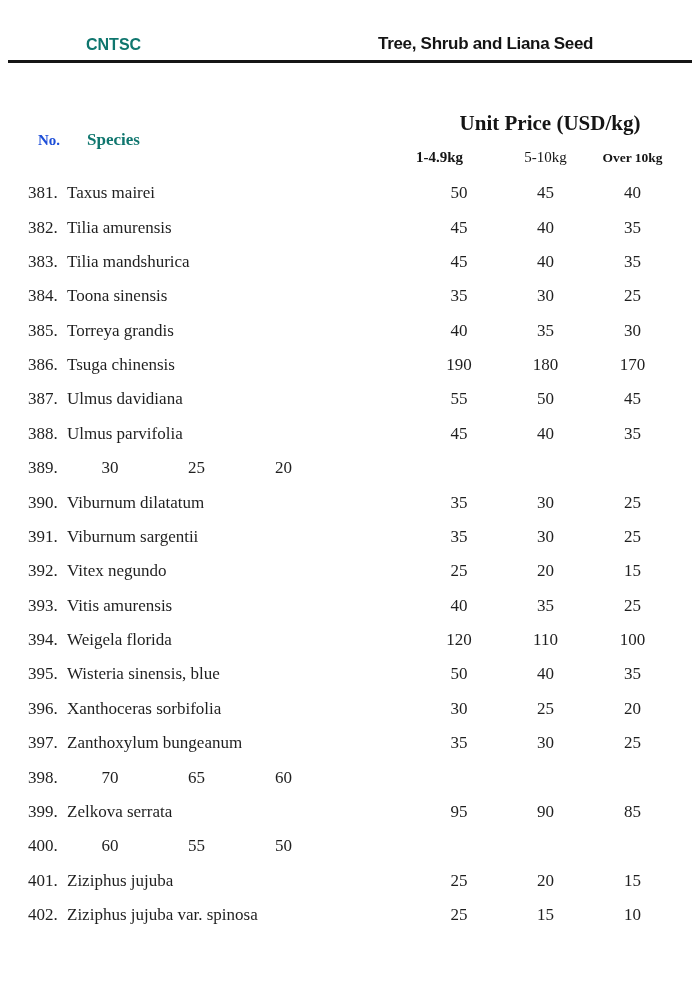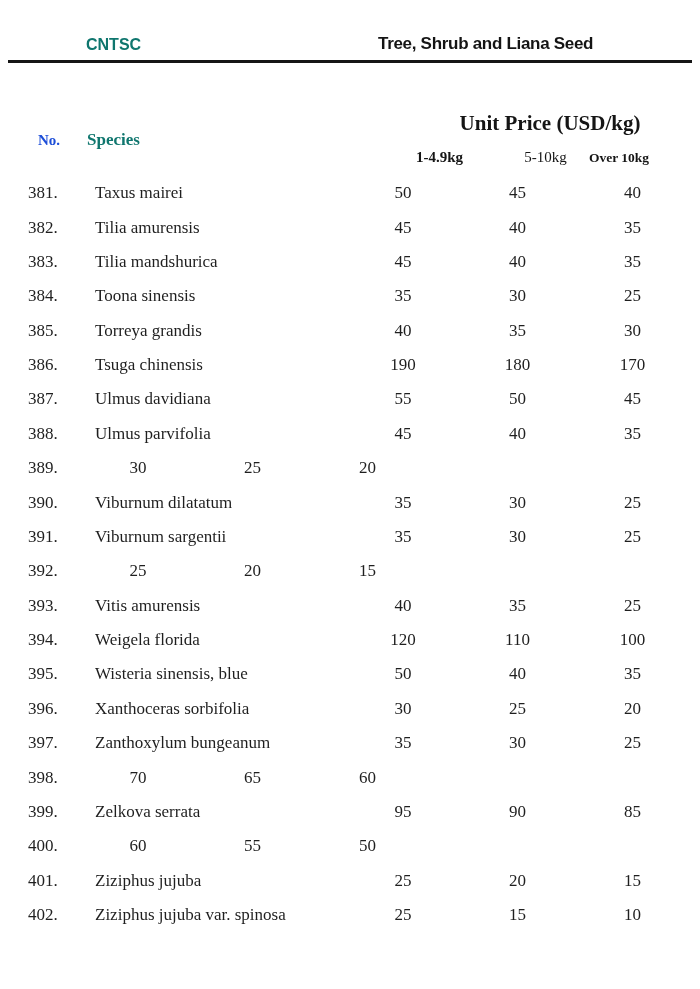--- a/index.html
+++ b/index.html
@@ -44,32 +44,32 @@
   }
   .h-p1{
     position:absolute;left:416px;top:149px;width:86px;
     font-weight:700;font-size:15px;line-height:16px;color:#151515;
   }
   .h-p2{
     position:absolute;left:502px;top:149px;width:87px;text-align:center;
     font-weight:400;font-size:15px;line-height:16px;color:#151515;
   }
   .h-p3{
-    position:absolute;left:589px;top:150px;width:87px;text-align:left;
+    position:absolute;left:589px;top:150px;width:87px;text-align:center;
     font-weight:700;font-size:13.5px;line-height:15px;color:#151515;
   }
   
   .table-body{
     position:absolute;left:0;right:0;top:176px;
   }
   .row{
     height:34.38px;
     display:flex;align-items:center;
     padding-left:28px;padding-right:24px;
-    font-size:17px;color:#1f1f1f;gap:28px;
+    font-size:17px;color:#1f1f1f;
   }
   .c-no{width:39px;flex:0 0 auto;}
   .c-species{flex:1 1 auto;}
   .c-p{width:86px;flex:0 0 auto;text-align:center;}
   .c-p2{width:87px;}
   .c-p3{width:87px;}
 </style>
 </head>
 <body>
 
@@ -170,20 +170,21 @@
   <div class="row">
     <span class="c-no">391.</span>
     <span class="c-species">Viburnum sargentii</span>
     <span class="c-p">35</span>
     <span class="c-p c-p2">30</span>
     <span class="c-p c-p3">25</span>
   </div>
 
   <div class="row">
     <span class="c-no">392.</span>
+    <span class="c-species">Vitex negundo</span>
     <span class="c-p">25</span>
     <span class="c-p c-p2">20</span>
     <span class="c-p c-p3">15</span>
   </div>
 
   <div class="row">
     <span class="c-no">393.</span>
     <span class="c-species">Vitis amurensis</span>
     <span class="c-p">40</span>
     <span class="c-p c-p2">35</span>

